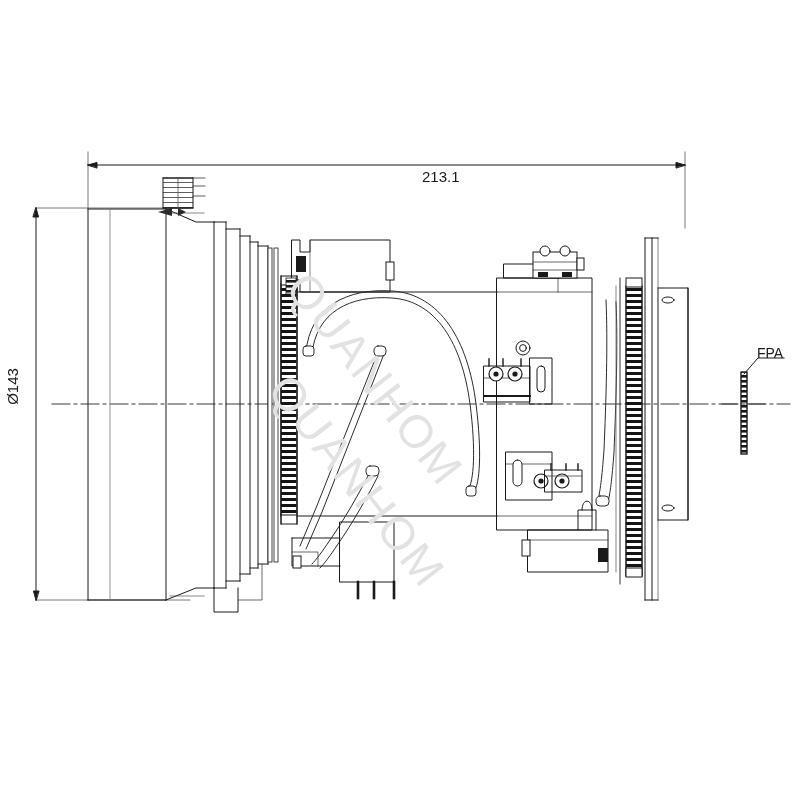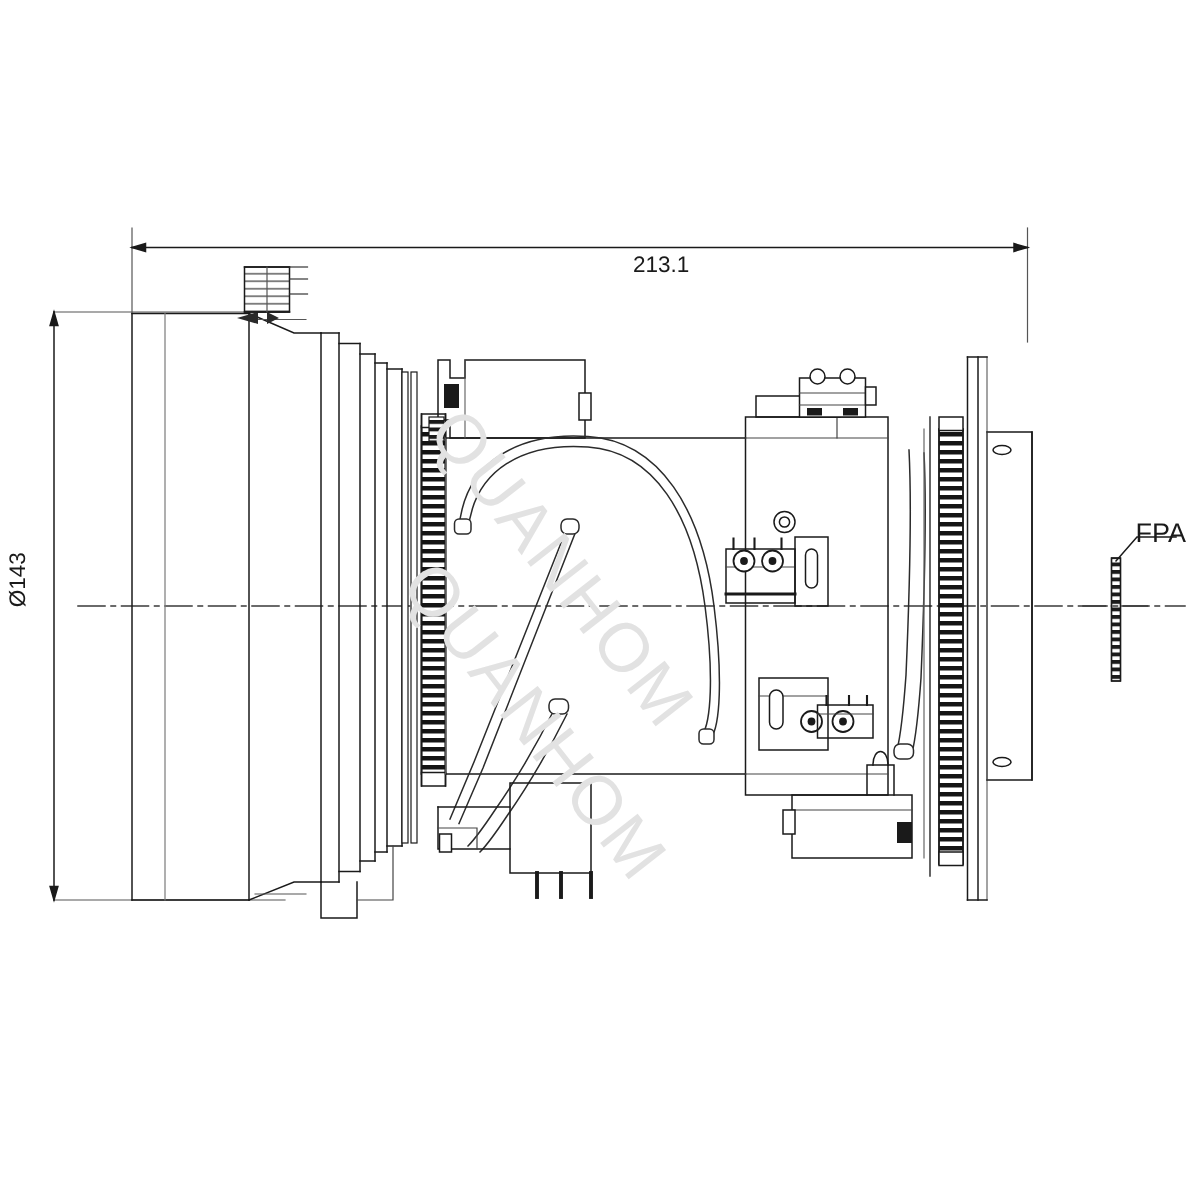--- a/index.html
+++ b/index.html
@@ -8,21 +8,21 @@
   #stage{position:relative;width:800px;height:800px;background:#fff;}
   #stage svg{position:absolute;left:0;top:0;}
   .wm{position:absolute;color:#e2e2e2;font-size:46px;letter-spacing:2px;
       font-family:"Liberation Sans","DejaVu Sans",sans-serif;
       font-weight:400;white-space:nowrap;user-select:none;}
   .dimtxt{position:absolute;color:#1a1a1a;font-size:15px;
           font-family:"Liberation Sans","DejaVu Sans",sans-serif;
           white-space:nowrap;}
   #dim-h-label{left:381px;top:168px;margin-left:41px;}
   #dim-v-label{left:-6px;top:378px;transform:rotate(-90deg);transform-origin:center center;}
-  #fpa-label{left:757px;top:345px;font-size:18px;}
+  #fpa-label{left:757px;top:345px;font-size:14px;}
 </style>
 </head>
 <body>
 
 <div id="stage">
 
   <svg width="800" height="800" viewBox="0 0 800 800">
     <defs>
 
       <pattern id="coil" width="4" height="6" patternUnits="userSpaceOnUse">

